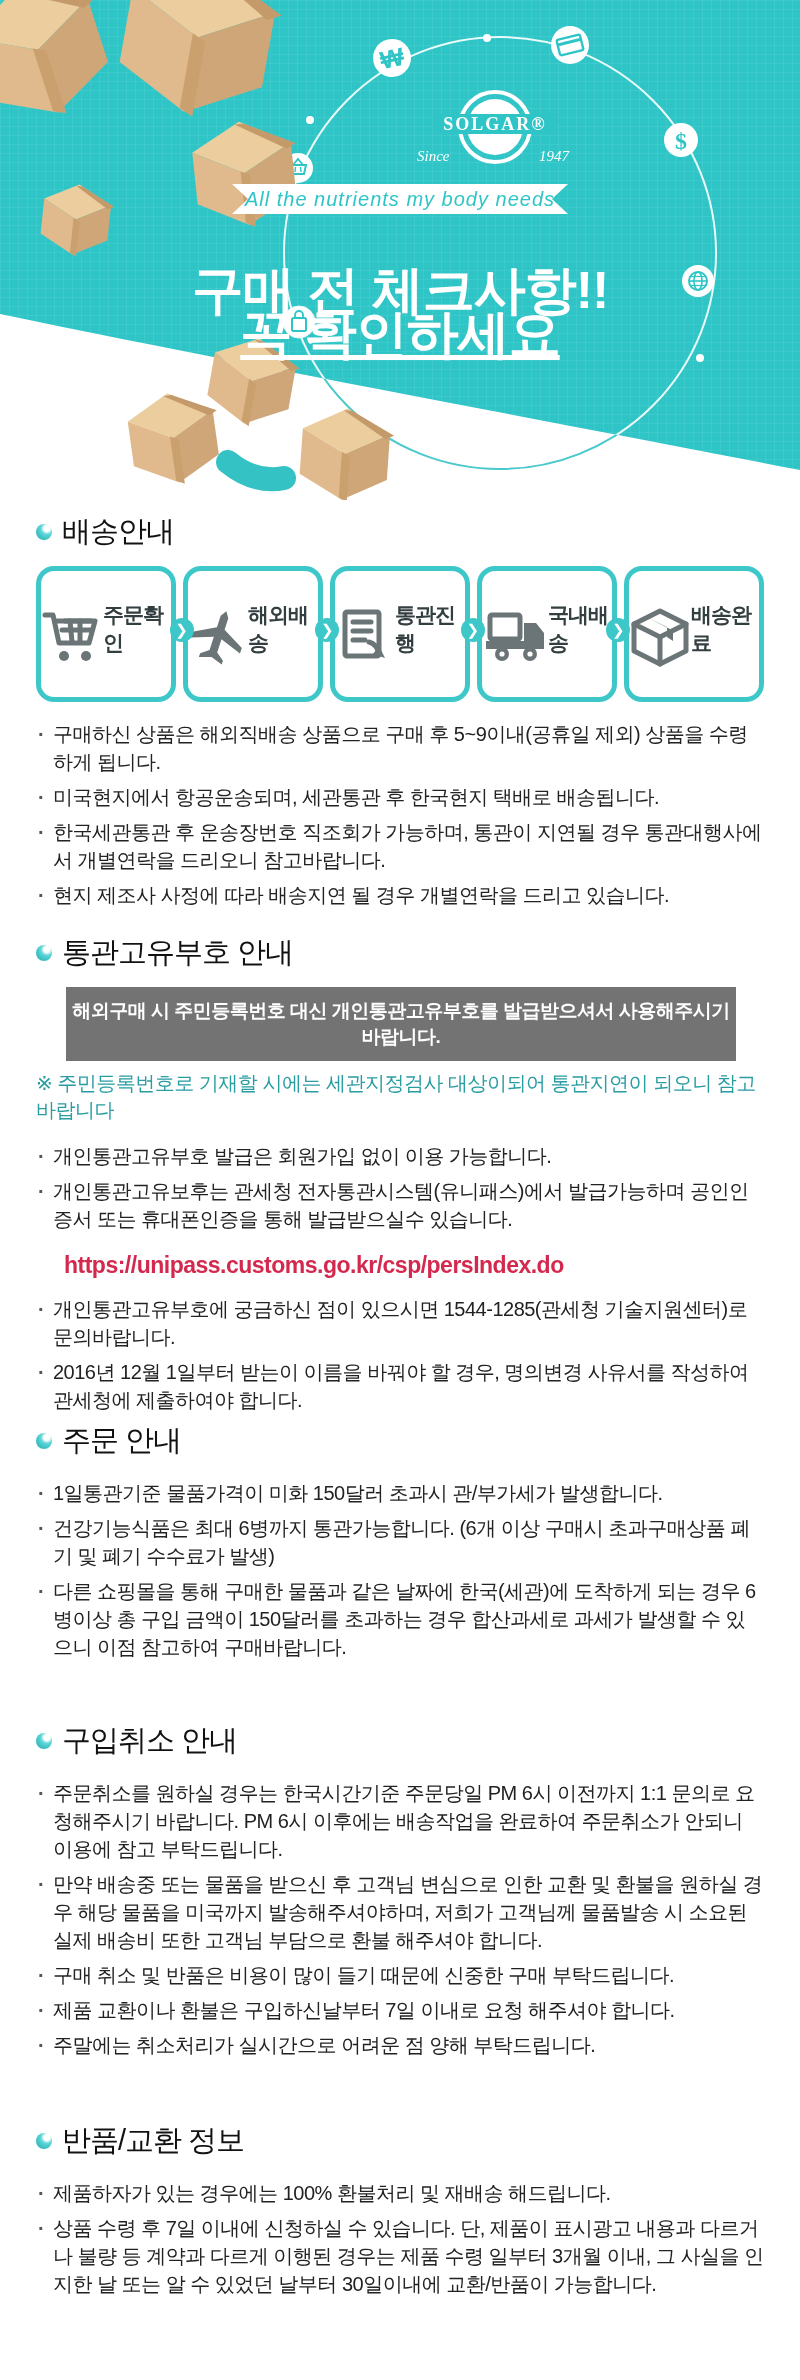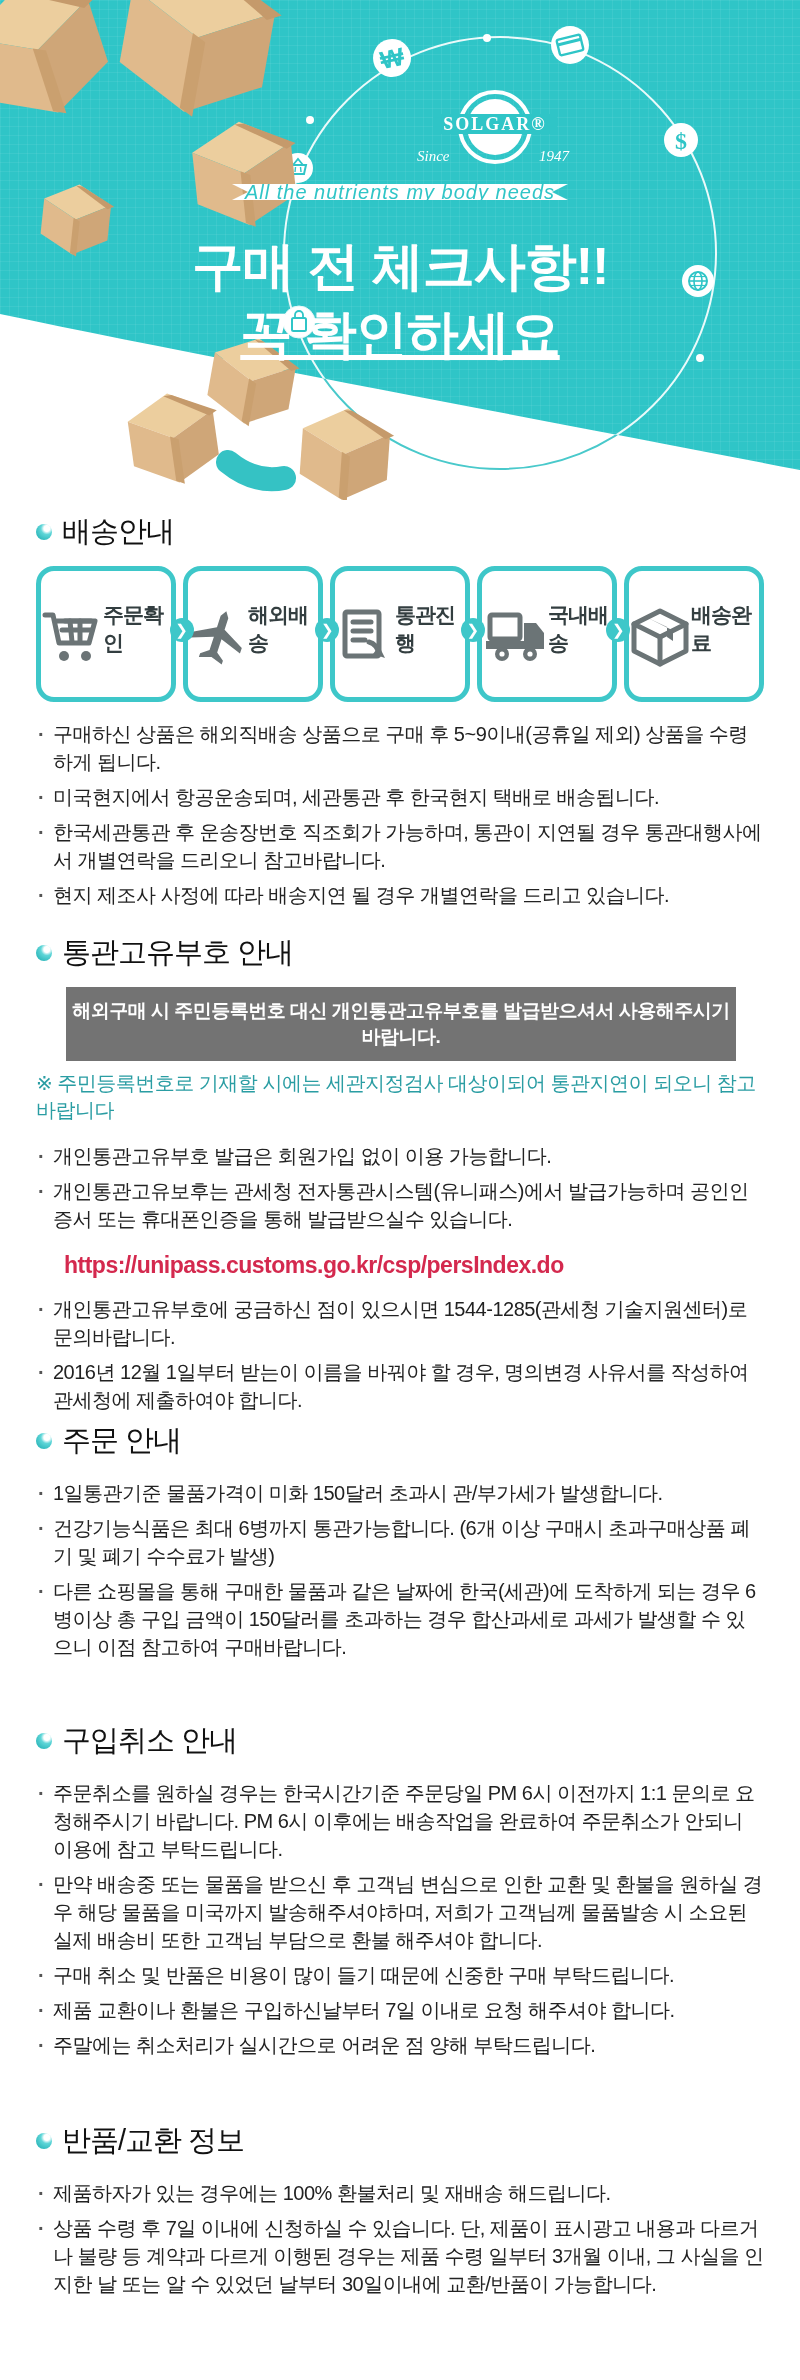--- a/index.html
+++ b/index.html
@@ -17,27 +17,27 @@
   .logo .disc{position:absolute;left:52px;top:11px;width:56px;height:56px;background:#fff;border-radius:50%;}
   .logo .band{position:absolute;left:18px;top:26px;width:124px;height:20px;background:#2fc5c7;
     display:flex;align-items:center;justify-content:center;}
   .logo .band span{color:#fff;font-family:"Liberation Serif","DejaVu Serif",serif;
     font-weight:bold;font-size:18px;letter-spacing:2px;}
   .logo .since,.logo .year{position:absolute;top:60px;color:#fff;
     font-family:"Liberation Serif","DejaVu Serif",serif;font-style:italic;font-size:15px;}
   .logo .since{left:2px;}
   .logo .year{right:6px;}
   .ribbon{position:absolute;left:50%;top:184px;transform:translateX(-50%);
-    width:336px;height:16px;background:#ffffff;
+    width:336px;height:30px;background:#ffffff;
     clip-path:polygon(0 0,100% 0,calc(100% - 16px) 50%,100% 100%,0 100%,16px 50%);
     display:flex;align-items:center;justify-content:center;}
   .ribbon span{color:#2fc5c7;font-style:italic;font-size:20px;letter-spacing:1px;}
   .hero-t1,.hero-t2{position:absolute;left:0;width:800px;text-align:center;color:#ffffff;
     font-weight:bold;letter-spacing:-1px;}
-  .hero-t1{top:232px;font-size:52px;}
+  .hero-t1{top:256px;font-size:52px;}
   .hero-t2{top:300px;font-size:52px;text-decoration:underline;}
   
   .content{padding:0 36px;}
   .sec-head{display:flex;align-items:center;gap:10px;}
   .sec-dot{width:16px;height:16px;border-radius:50%;flex:0 0 16px;
     background:radial-gradient(circle at 68% 28%, #ffffff 0 3px, #5fd6d8 38%, #17a9ad 100%);}
   .sec-title{font-size:29px;font-weight:normal;color:#111;letter-spacing:-1px;}
   
   .steps{margin-top:14px;position:relative;display:flex;gap:7px;}
   .step{flex:1;height:126px;background:#fff;border:5px solid #3ec7c9;border-radius:18px;

